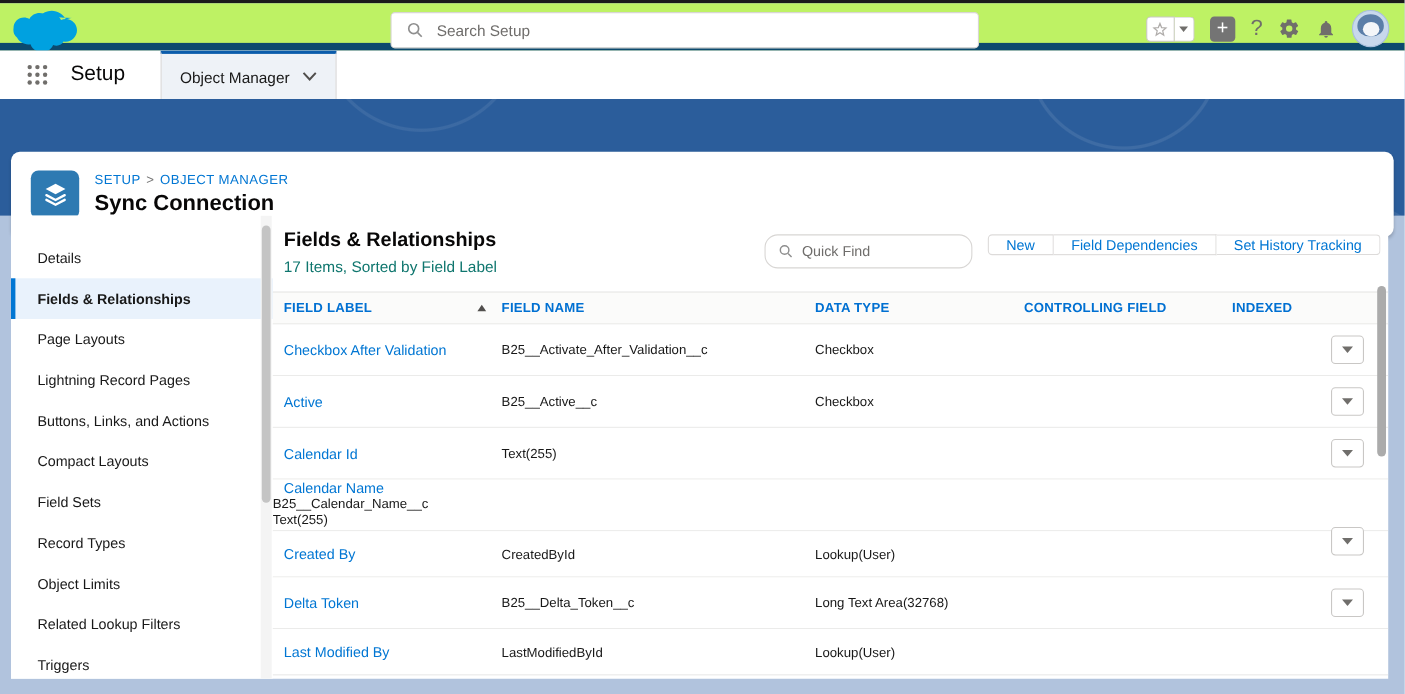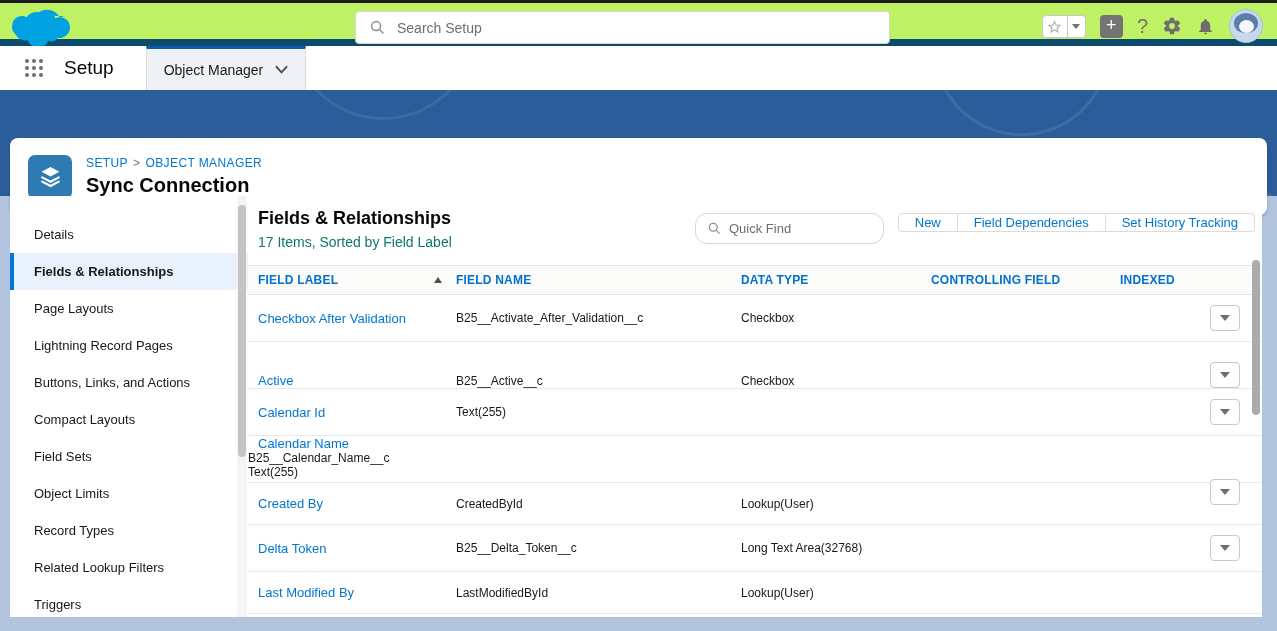--- a/index.html
+++ b/index.html
@@ -187,22 +187,22 @@
 <div class="content-card">
 
   <div class="obj-sidebar">
       <div class="side-item">Details</div>
       <div class="side-item active">Fields &amp; Relationships</div>
       <div class="side-item">Page Layouts</div>
       <div class="side-item">Lightning Record Pages</div>
       <div class="side-item">Buttons, Links, and Actions</div>
       <div class="side-item">Compact Layouts</div>
       <div class="side-item">Field Sets</div>
+      <div class="side-item">Record Types</div>
       <div class="side-item">Object Limits</div>
-      <div class="side-item">Record Types</div>
       <div class="side-item">Related Lookup Filters</div>
       <div class="side-item">Triggers</div>
     </div>
   <div class="side-scroll-track"></div>
   <div class="side-scroll-thumb"></div>
 
   <div class="main-panel">
     <div class="main-head">
       <div class="main-title">Fields &amp; Relationships</div>
       <div class="main-sub">17 Items, Sorted by Field Label</div>
@@ -257,21 +257,21 @@
           </div>
           <div class="cell c5">
             <span class="row-text"></span>
           </div>
           <div class="cell c6">
             <button class="row-menu-btn">
               <span class="tri"></span>
             </button>
           </div>
         </div>
-        <div class="tbl-row" style="height: 47px; align-items: flex-end;">
+        <div class="tbl-row" style="height: 47px;">
           <div class="cell c1">
             <a class="row-link">Active</a>
           </div>
           <div class="cell c2">
             <span class="row-text">B25__Active__c</span>
           </div>
           <div class="cell c3">
             <span class="row-text">Checkbox</span>
           </div>
           <div class="cell c4">

